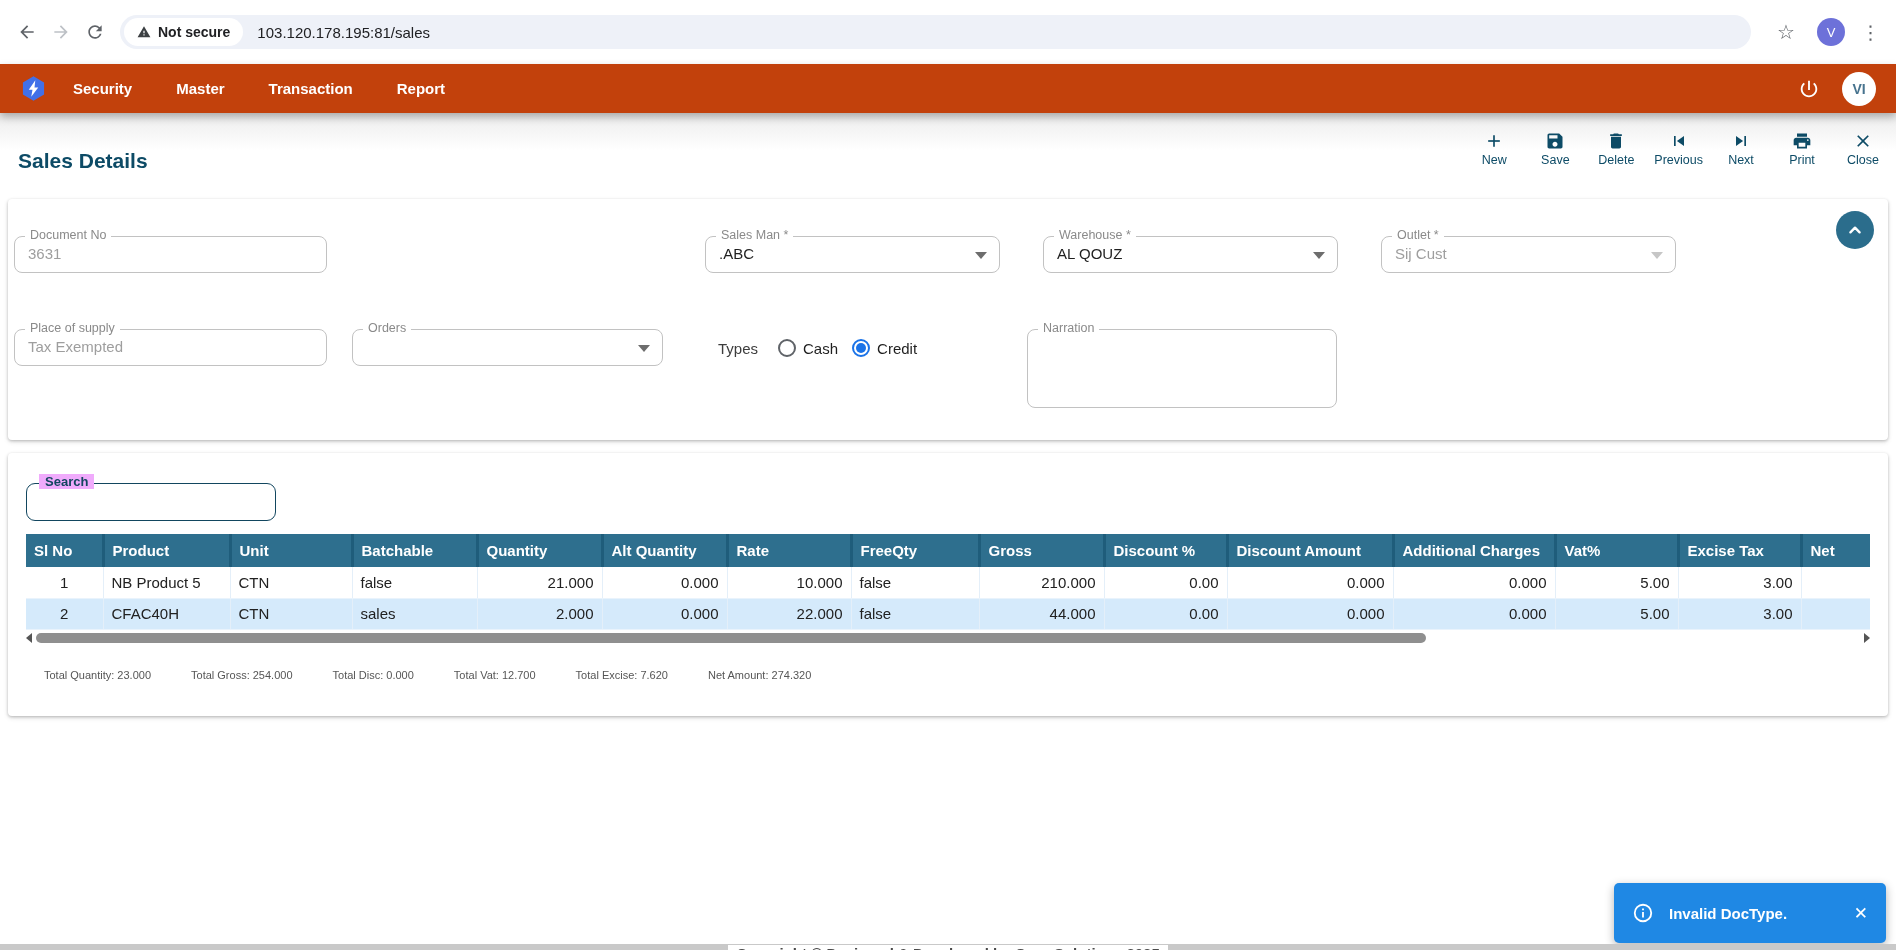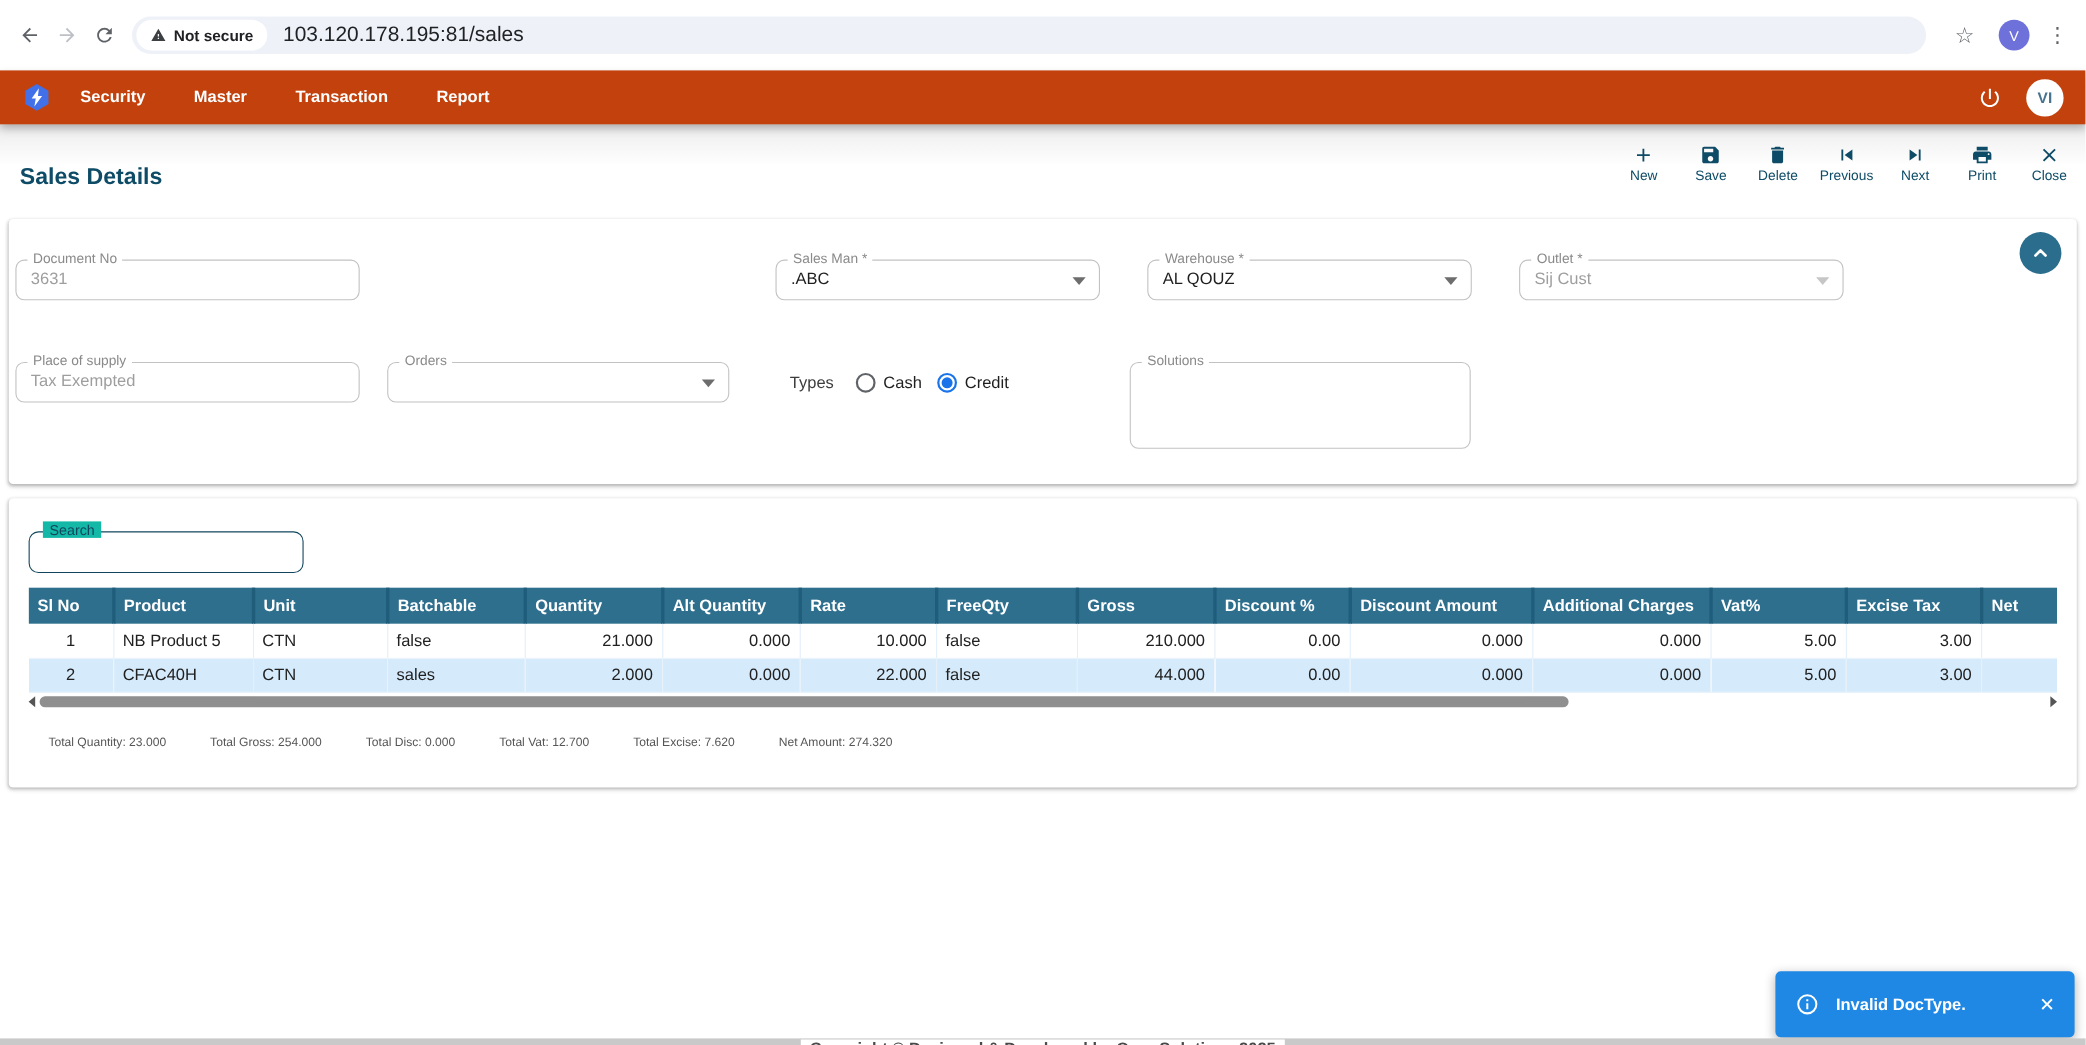--- a/index.html
+++ b/index.html
@@ -8,21 +8,21 @@
 
   
   .chrome { height:64px; background:#fff; display:flex; align-items:center; padding:0 10px; position:relative; }
   .chrome .navbtn { width:34px; height:34px; display:flex; align-items:center; justify-content:center; border:none; background:transparent; border-radius:50%; cursor:pointer; }
   .chrome .navbtn svg { width:20px; height:20px; fill:#5f6368; }
   .chrome .navbtn.disabled svg { fill:#bdc1c6; }
   .omnibox { flex:1; height:34px; margin:0 14px 0 8px; background:#eef1f8; border-radius:17px; display:flex; align-items:center; padding:0 14px 0 4px; }
   .secchip { background:#fff; border-radius:15px; height:28px; display:flex; align-items:center; gap:7px; padding:0 13px; margin-right:14px; }
   .secchip svg { width:14px; height:14px; fill:#3c4043; }
   .secchip span { font-size:14px; color:#202124; font-weight:700; }
-  .urltext { font-size:19px; color:#202124; }
+  .urltext { font-size:15px; color:#202124; }
   .staricon { font-size:20px; color:#5f6368; margin:0 12px; cursor:pointer; }
   .chrome-avatar { width:28px; height:28px; border-radius:50%; background:#6d71d9; color:#fff; font-size:13px; display:flex; align-items:center; justify-content:center; margin:0 10px; cursor:pointer; }
   .kebab { font-size:19px; color:#5f6368; margin:0 6px; cursor:pointer; letter-spacing:0; }
 
   
   .navbar { height:49px; background:#c2410c; display:flex; align-items:center; padding:0 20px; box-shadow:0 4px 8px rgba(0,0,0,.28); position:relative; z-index:5; }
   .logo { width:27px; height:27px; margin-right:26px; cursor:pointer; }
   .menu { display:flex; gap:44px; }
   .menu-item { color:#fff; font-size:15px; font-weight:700; cursor:pointer; }
   .nav-right { margin-left:auto; display:flex; align-items:center; gap:22px; }
@@ -58,21 +58,21 @@
   .radio { width:18px; height:18px; border:2px solid #5f6368; border-radius:50%; position:relative; }
   .radio.sel { border-color:#1a73e8; }
   .radio.sel::after { content:""; position:absolute; left:2px; top:2px; width:10px; height:10px; border-radius:50%; background:#1a73e8; }
   .radio-text { font-size:15px; color:#1f1f1f; }
 
   .collapse-btn { position:absolute; right:14px; top:12px; width:38px; height:38px; border-radius:50%; background:#2b6d8c; border:none; cursor:pointer; display:flex; align-items:center; justify-content:center; }
   .collapse-btn svg { width:22px; height:22px; }
 
   
   .search-field { position:absolute; left:18px; top:30px; width:250px; height:38px; border:1.5px solid #12465f; border-radius:9px; }
-  .search-field .flabel { position:absolute; top:-10px; left:12px; background:#14b8a6; padding:0 6px; font-size:13px; color:#12465f; }
+  .search-field .flabel { position:absolute; top:-10px; left:12px; background:#f0abfc; padding:0 6px; font-size:13px; color:#12465f;font-weight:bold; }
   .search-field input { position:absolute; left:10px; top:4px; width:225px; height:26px; border:none; outline:none; font-size:15px; background:transparent; }
 
   
   .tablewrap { position:absolute; left:18px; top:81px; width:1844px; overflow:hidden; }
   table.grid { border-collapse:collapse; table-layout:fixed; width:1910px; }
   table.grid th { background:#2e6f8e; color:#fff; font-size:15px; font-weight:700; text-align:left; height:33px; padding:0 8px; border-right:3px solid #1f5d7b; cursor:pointer; }
   table.grid td { height:31px; font-size:15px; color:#212121; padding:0 8px; border-right:1px solid #e4eff9; border-bottom:1px solid #e9f3fc; white-space:nowrap; overflow:hidden; }
   table.grid tr.alt td { background:#d5eafb; }
   .al-r { text-align:right; } .al-c { text-align:center; } .al-l { text-align:left; }
 
@@ -244,21 +244,21 @@
       <span class="radio"></span>
       <span class="radio-text">Cash</span>
     </span>
     <span class="radio-opt">
       <span class="radio sel"></span>
       <span class="radio-text">Credit</span>
     </span>
   </div>
 
   <div class="field narration" style="left:1019px; top:130px; width:310px;">
-    <span class="flabel">Solutions</span>
+    <span class="flabel">Narration</span>
     <span class="fvalue"></span>
   </div>
 
   <button class="collapse-btn">
     <svg viewBox="0 0 24 24" fill="none" stroke="#ffffff" stroke-width="2.6" stroke-linecap="round" stroke-linejoin="round">
         <path d="M7 14.5l5-5 5 5"></path>
       </svg>
   </button>
 </div>
 

